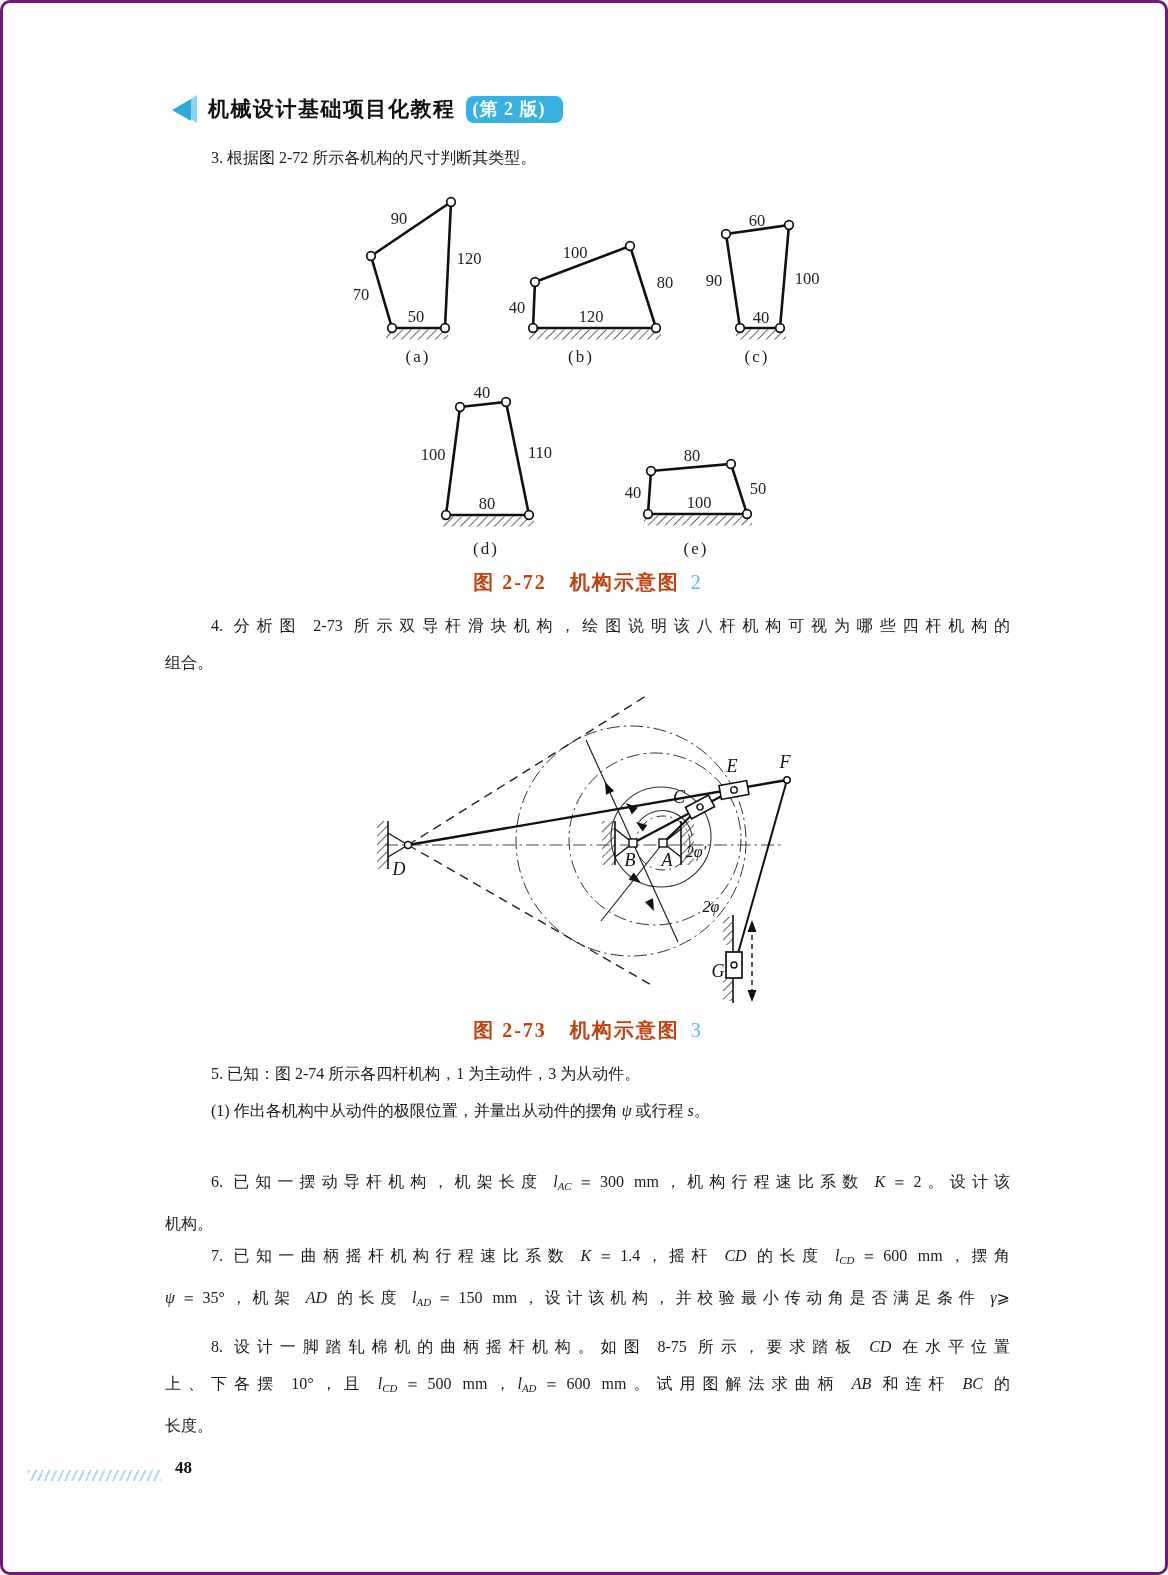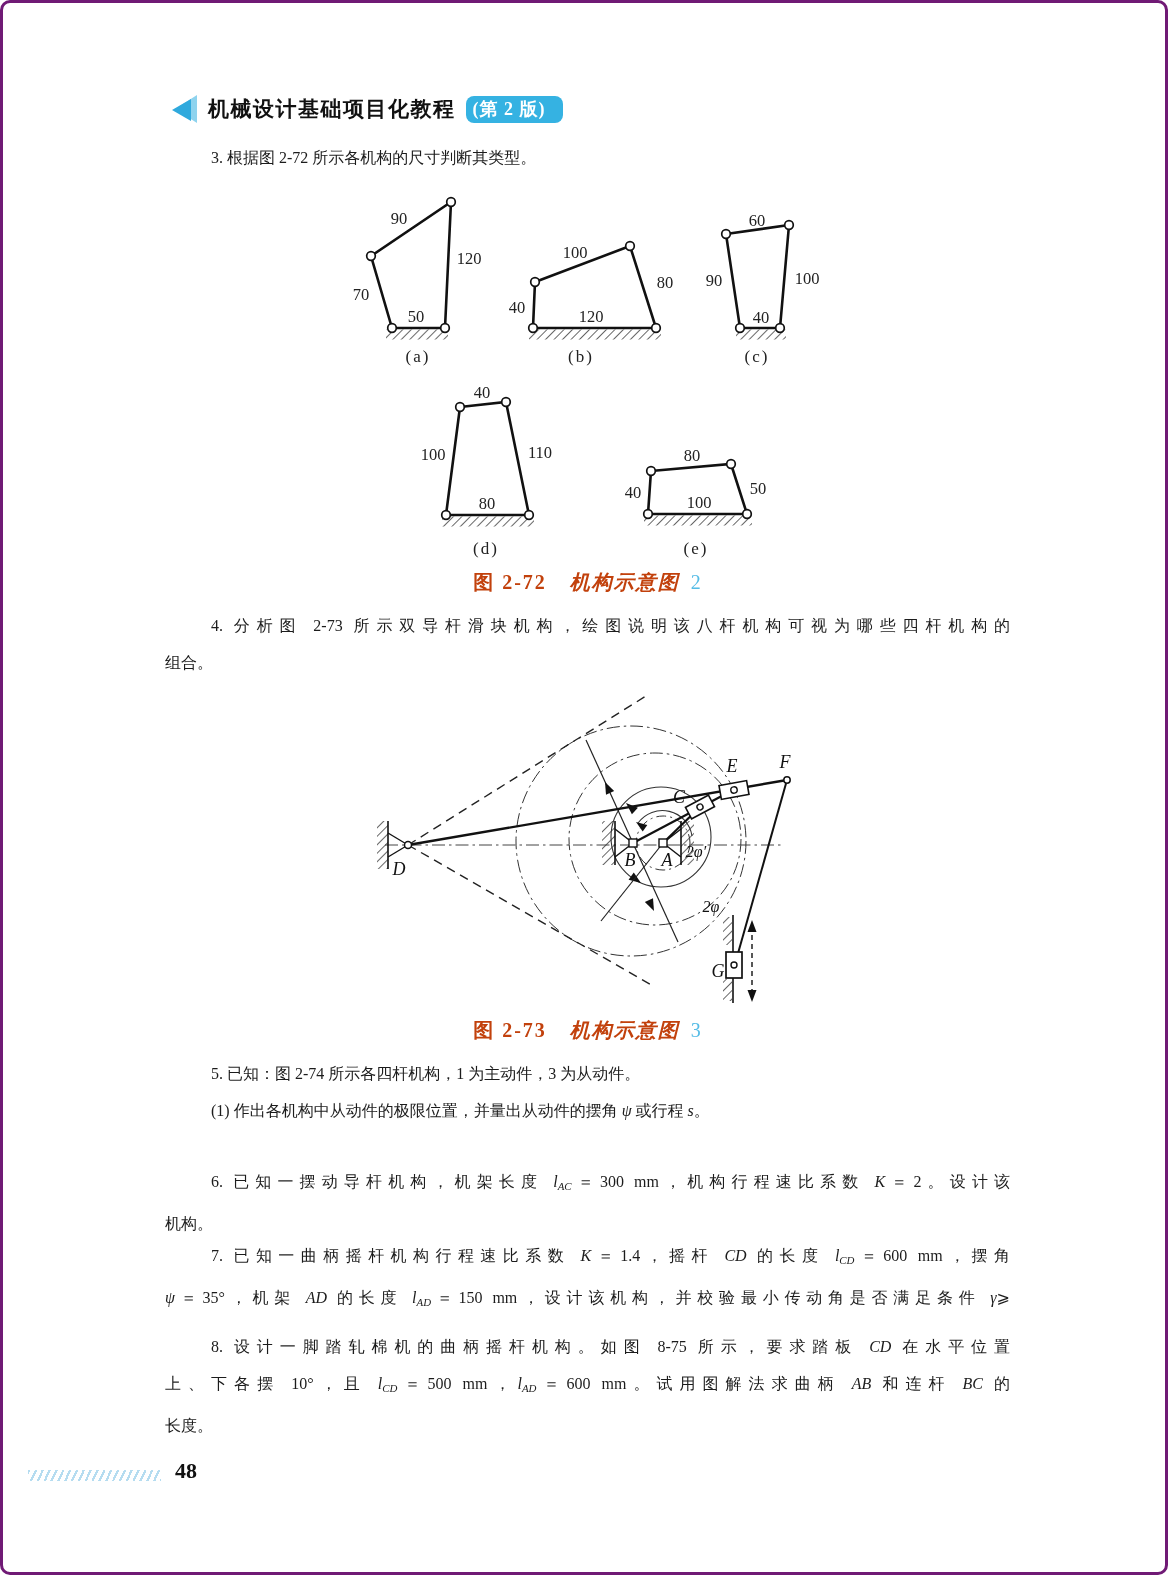--- a/index.html
+++ b/index.html
@@ -12,31 +12,31 @@
              padding:1px 17px 2px 7px;border-radius:8px;letter-spacing:1px;}
   .para{position:absolute;left:162px;width:845px;}
   .tline{line-height:37px;font-size:16px;white-space:nowrap;}
   .tline.wrap{white-space:normal;}
   .tline.ind{text-indent:46px;}
   .tline.just{white-space:normal;text-align:justify;text-align-last:justify;}
   .tline span.i{font-style:italic;font-family:"Liberation Serif",serif;}
   .tline span.sub{font-style:italic;font-size:0.68em;vertical-align:-0.25em;}
   .figcap{position:absolute;left:0;width:1168px;text-align:center;font-size:20px;}
   .capbold{font-weight:bold;color:#c2410c;letter-spacing:2px;}
-  .captitle{margin-left:18px;font-style:italic;}
+  .captitle{margin-left:18px;}
   .capnum{color:#55bce6;margin-left:6px;font-weight:normal;}
   .figsvg{position:absolute;}
   .dim{font-size:16.5px;fill:#222;font-family:"Liberation Serif",serif;}
   .subcap{font-size:17px;fill:#222;letter-spacing:2px;font-family:"Liberation Serif",serif;}
   .mlab{font-size:18px;font-style:italic;fill:#111;font-family:"Liberation Serif",serif;}
   .philab{font-size:16px;font-style:italic;fill:#111;font-family:"Liberation Serif",serif;}
   .ftr{position:absolute;left:0;top:1455px;width:1168px;height:40px;}
   .ftr-hatch{position:absolute;left:25px;top:12px;width:133px;height:11px;
      background:repeating-linear-gradient(115deg,#b5dcf0 0 2.2px,transparent 2.2px 6.2px);}
-  .ftr-num{position:absolute;left:172px;top:0;font-weight:bold;font-size:22px;color:#111;}
+  .ftr-num{position:absolute;left:172px;top:0;font-weight:bold;font-size:17px;color:#111;}
 </style>
 </head>
 <body>
 
 <div class="page">
 
   <div class="hdr">
     <svg width="27" height="32">
       <polygon points="26,2 26,30 4,16" fill="#8ed3ee"></polygon>
       <polygon points="20,6 20,28 1,17" fill="#2fa9dd"></polygon>

